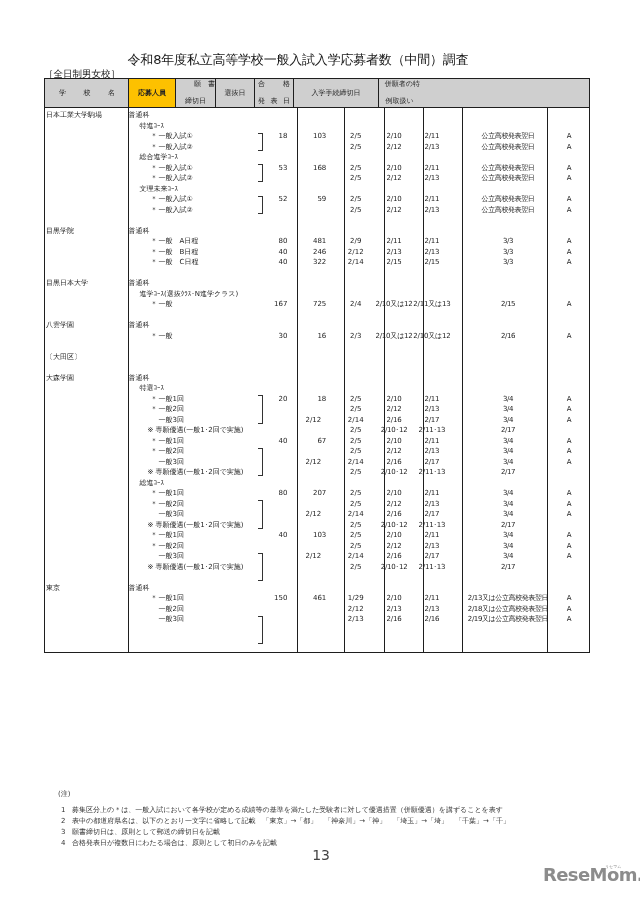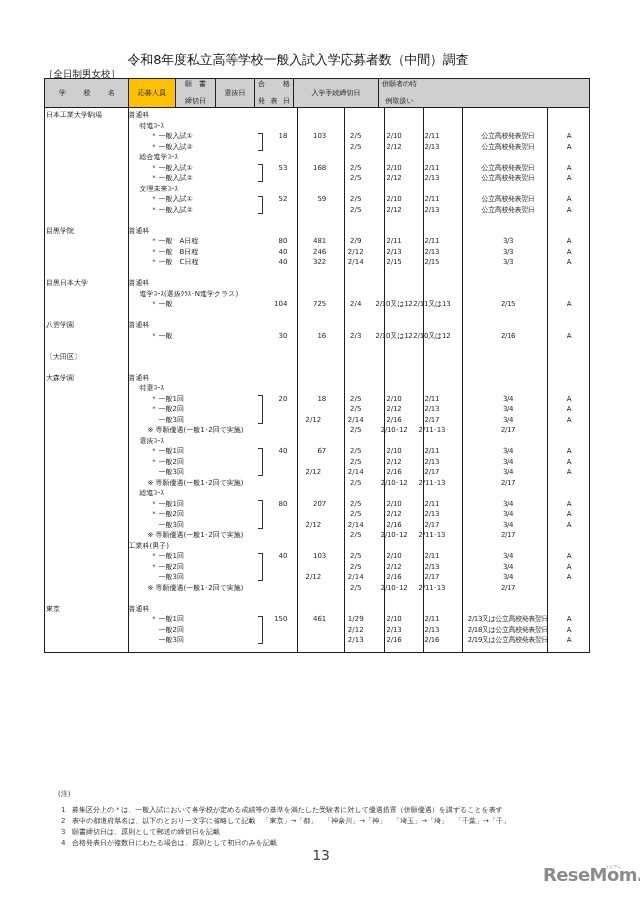--- a/index.html
+++ b/index.html
@@ -25,24 +25,24 @@
     box-sizing:border-box;
   }
   .w1{width:84px} .w2{width:169px} .w3{width:47px} .w4{width:40px}
   .w5{width:39px} .w6{width:39px} .w7{width:85px} .w8{width:41px}
   .th {
     position:relative; box-sizing:border-box; border-right:1px solid var(--bd);
     font-size:7px; line-height:9px; height:100%;
     display:flex; align-items:center; justify-content:center; white-space:nowrap; color:#222;
   }
   .th:last-child { border-right:none; }
-  .th.hl { background:var(--hl); font-weight:normal; }
+  .th.hl { background:var(--hl); font-weight:bold; }
   .th.spread { justify-content:space-between; padding:0 13px 0 14px; }
   .th .abs { position:absolute; }
-  .th .top { position:absolute; top:1px; left:0; right:0; text-align:center; }
+  .th .top { position:absolute; top:1px; left:0; right:0; text-align:right; }
   .th .bot { position:absolute; bottom:1px; left:0; right:0; text-align:center; }
   .th .row2 { position:absolute; left:3px; right:3px; display:flex; justify-content:space-between; }
   .th .row2.t { top:1px; } .th .row2.b { bottom:1px; }
 
   .tbody { position:relative; height:calc(100% - 29px); }
   .bgcols { position:absolute; left:0; top:0; right:0; bottom:0; display:flex; }
   .bgcols > div { height:100%; box-sizing:border-box; border-right:1px solid var(--bd); }
   .bgcols > div:last-child { border-right:none; }
   .bgcols > div.thick { border-right:1.5px solid var(--bd); }
 
@@ -429,21 +429,21 @@
     <div class="c c5 w5 ctr"></div>
     <div class="c c6 w6 ctr"></div>
     <div class="c c7 w7 ctr"></div>
     <div class="c c8 w8 ctr"></div>
   </div>
           <div class="line lvl-2">
     <div class="c c1 w1"></div>
     <div class="c c2 w2">
       <span class="mark">＊</span>
       <span class="dtext">一般</span>
-      <span class="quota">104</span>
+      <span class="quota">167</span>
     </div>
     <div class="c c3 w3">
       <span>725</span>
       <span class="note"></span>
     </div>
     <div class="c c4 w4 ctr">2/4</div>
     <div class="c c5 w5 ctr">2/10又は12</div>
     <div class="c c6 w6 ctr">2/11又は13</div>
     <div class="c c7 w7 ctr">2/15</div>
     <div class="c c8 w8 ctr">A</div>
@@ -645,37 +645,20 @@
     <div class="c c3 w3">
       <span></span>
       <span class="note"></span>
     </div>
     <div class="c c4 w4 ctr">2/5</div>
     <div class="c c5 w5 ctr">2/10･12</div>
     <div class="c c6 w6 ctr">2/11･13</div>
     <div class="c c7 w7 ctr">2/17</div>
     <div class="c c8 w8 ctr"></div>
   </div>
-          <div class="line lvl-1">
-    <div class="c c1 w1"></div>
-    <div class="c c2 w2">
-      <span class="mark"></span>
-      <span class="dtext">選抜ｺｰｽ</span>
-      <span class="quota"></span>
-    </div>
-    <div class="c c3 w3">
-      <span></span>
-      <span class="note"></span>
-    </div>
-    <div class="c c4 w4 ctr"></div>
-    <div class="c c5 w5 ctr"></div>
-    <div class="c c6 w6 ctr"></div>
-    <div class="c c7 w7 ctr"></div>
-    <div class="c c8 w8 ctr"></div>
-  </div>
           <div class="line lvl-2">
     <div class="c c1 w1"></div>
     <div class="c c2 w2">
       <span class="mark">＊</span>
       <span class="dtext">一般1回</span>
       <span class="quota">40</span>
     </div>
     <div class="c c3 w3">
       <span>67</span>
       <span class="note"></span>
@@ -813,37 +796,20 @@
       <span class="quota"></span>
     </div>
     <div class="c c3 w3">
       <span></span>
       <span class="note"></span>
     </div>
     <div class="c c4 w4 ctr">2/5</div>
     <div class="c c5 w5 ctr">2/10･12</div>
     <div class="c c6 w6 ctr">2/11･13</div>
     <div class="c c7 w7 ctr">2/17</div>
-    <div class="c c8 w8 ctr"></div>
-  </div>
-          <div class="line lvl-0">
-    <div class="c c1 w1"></div>
-    <div class="c c2 w2">
-      <span class="mark"></span>
-      <span class="dtext">工業科(男子)</span>
-      <span class="quota"></span>
-    </div>
-    <div class="c c3 w3">
-      <span></span>
-      <span class="note"></span>
-    </div>
-    <div class="c c4 w4 ctr"></div>
-    <div class="c c5 w5 ctr"></div>
-    <div class="c c6 w6 ctr"></div>
-    <div class="c c7 w7 ctr"></div>
     <div class="c c8 w8 ctr"></div>
   </div>
           <div class="line lvl-2">
     <div class="c c1 w1"></div>
     <div class="c c2 w2">
       <span class="mark">＊</span>
       <span class="dtext">一般1回</span>
       <span class="quota">40</span>
     </div>
     <div class="c c3 w3">

